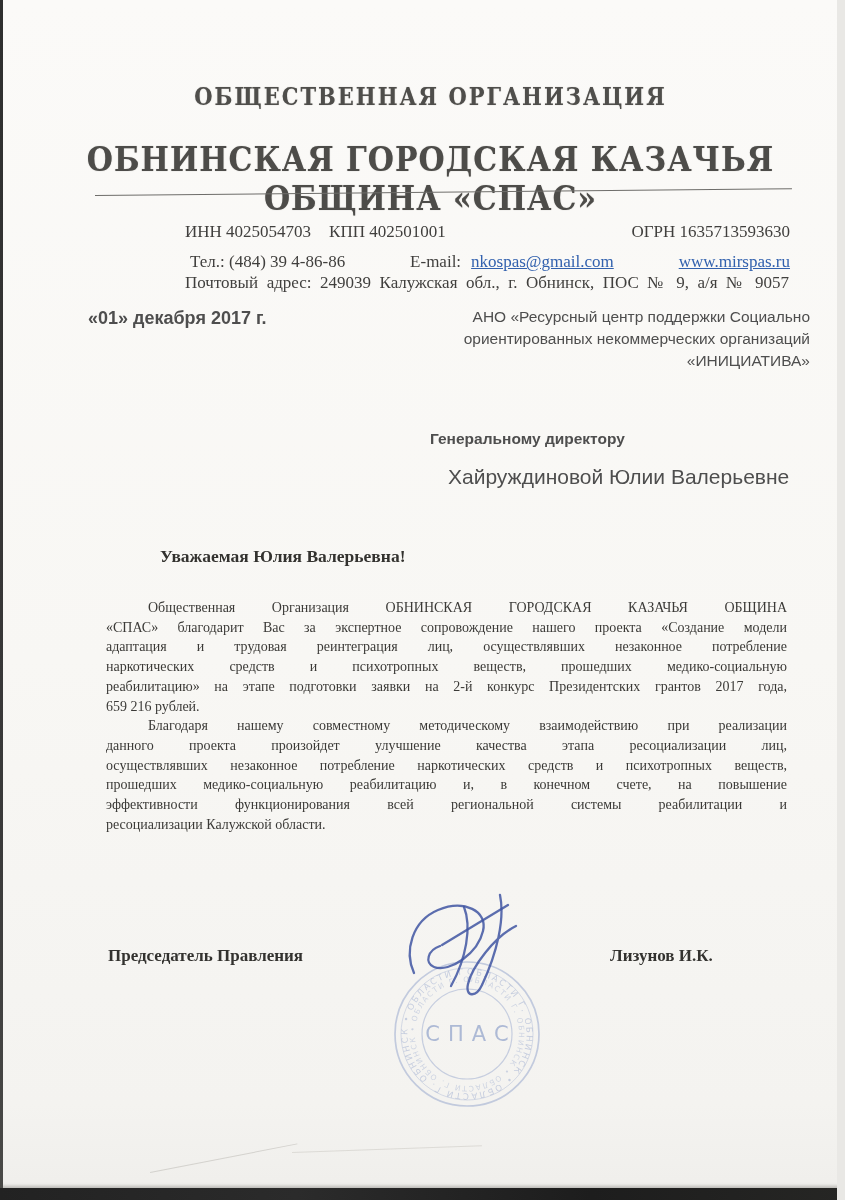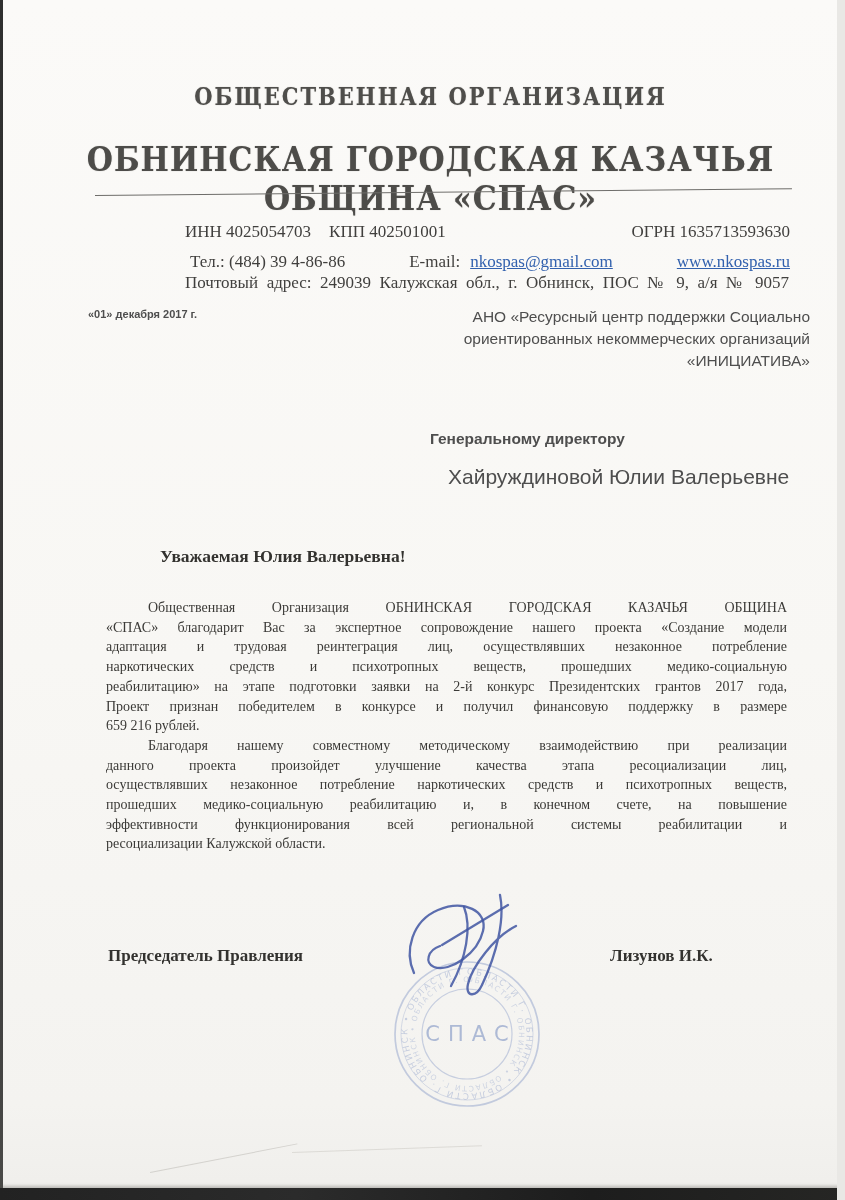--- a/index.html
+++ b/index.html
@@ -34,21 +34,21 @@
   .contact-row1 .ogrn{margin-left:auto;}
   .contact-row2{position:absolute;left:185px;top:229px;width:604px;font-size:17px;color:#403f3d;
     text-align:justify;text-align-last:justify;margin-top:44px;}
   .contact-row3{position:absolute;left:190px;top:252px;width:600px;font-size:17px;color:#403f3d;
     display:flex;justify-content:space-between;align-items:baseline;}
   .email-wrap{display:flex;gap:10px;align-items:baseline;}
   a.doc-link{color:#3261ae;text-decoration:underline;cursor:pointer;}
 
   
   .date-line{position:absolute;left:88px;top:308px;font-family:"Liberation Sans",sans-serif;
-    font-weight:700;font-size:11px;color:#4e4e4e;}
+    font-weight:700;font-size:18px;color:#4e4e4e;}
   .recipient{position:absolute;left:430px;top:306px;width:380px;font-family:"Liberation Sans",sans-serif;
     font-weight:400;font-size:15.5px;line-height:21.8px;color:#4e4e4e;text-align:right;}
   .addressee-title{position:absolute;left:430px;top:430px;font-family:"Liberation Sans",sans-serif;
     font-weight:700;font-size:15.5px;color:#4e4e4e;}
   .addressee-name{position:absolute;left:448px;top:465px;font-family:"Liberation Sans",sans-serif;
     font-weight:400;font-size:21px;color:#4e4e4e;}
 
   .salutation{position:absolute;left:160px;top:546px;font-size:17.5px;font-weight:700;color:#33322f;}
 
   
@@ -80,41 +80,40 @@
     <span class="kpp">КПП 402501001</span>
     <span class="ogrn">ОГРН  1635713593630</span>
   </div>
   <div class="contact-row2">Почтовый адрес: 249039 Калужская обл., г. Обнинск, ПОС № 9, а/я № 9057</div>
   <div class="contact-row3">
     <span>Тел.: (484) 39 4-86-86</span>
     <span class="email-wrap">
       <span>E-mail:</span>
       <a class="doc-link">nkospas@gmail.com</a>
     </span>
-    <a class="doc-link">www.nkospas.ru</a>
+    <a class="doc-link">www.mirspas.ru</a>
   </div>
 
   <div class="date-line">«01» декабря 2017 г.</div>
   <div class="recipient">
     <div>АНО «Ресурсный центр поддержки Социально</div>
     <div>ориентированных некоммерческих организаций</div>
     <div>«ИНИЦИАТИВА»</div>
   </div>
   <div class="addressee-title">Генеральному директору</div>
   <div class="addressee-name">Хайруждиновой Юлии Валерьевне</div>
 
   <div class="salutation">Уважаемая Юлия Валерьевна!</div>
 
   <div class="body-text">
     <div class="bline first">Общественная Организация ОБНИНСКАЯ ГОРОДСКАЯ КАЗАЧЬЯ ОБЩИНА</div>
     <div class="bline">«СПАС» благодарит Вас за экспертное сопровождение нашего проекта «Создание модели</div>
     <div class="bline">адаптация и трудовая реинтеграция лиц, осуществлявших незаконное потребление</div>
     <div class="bline">наркотических средств и психотропных веществ, прошедших медико-социальную</div>
     <div class="bline">реабилитацию» на этапе подготовки заявки на 2-й конкурс Президентских грантов 2017 года,</div>
-    <div class="bline">Проект признан победителем в конкурсе и получил финансовую поддержку в размере</div>
     <div class="bline last">659 216 рублей.</div>
     <div class="bline first">Благодаря нашему совместному методическому взаимодействию при реализации</div>
     <div class="bline">данного проекта произойдет улучшение качества этапа ресоциализации лиц,</div>
     <div class="bline">осуществлявших незаконное потребление наркотических средств и психотропных веществ,</div>
     <div class="bline">прошедших медико-социальную реабилитацию и, в конечном счете, на повышение</div>
     <div class="bline">эффективности функционирования всей региональной системы реабилитации и</div>
     <div class="bline last">ресоциализации Калужской области.</div>
   </div>
 
   <div class="sig-position">Председатель Правления</div>

